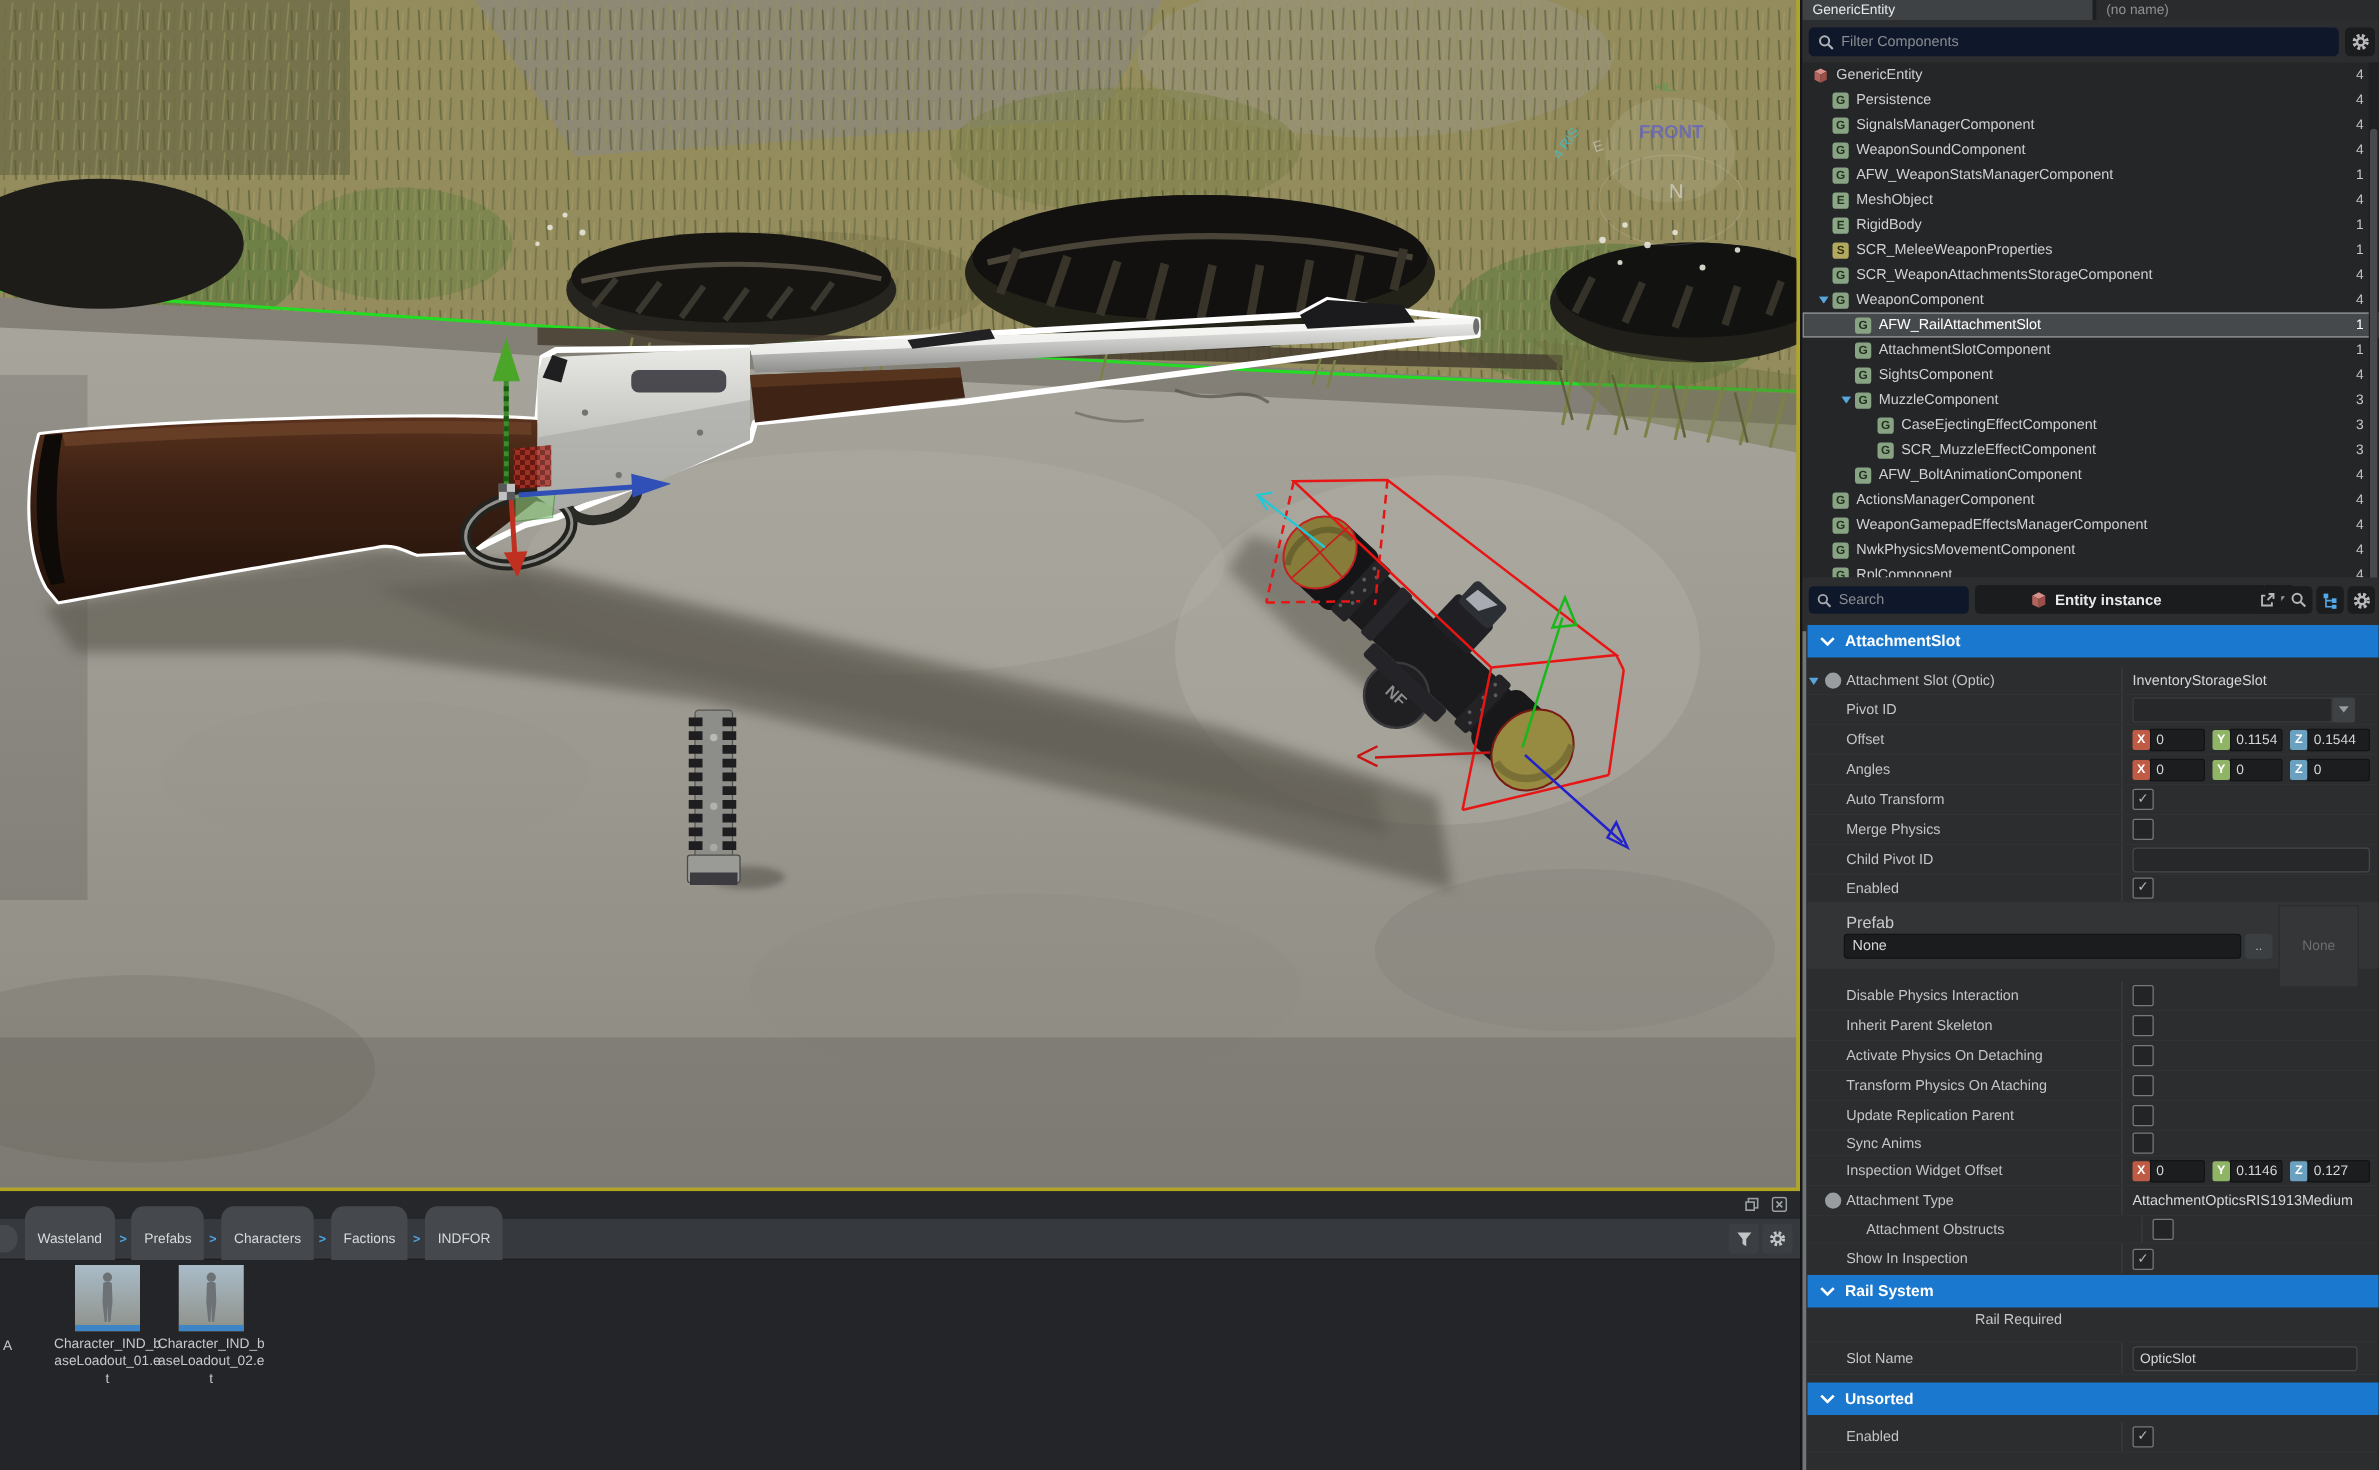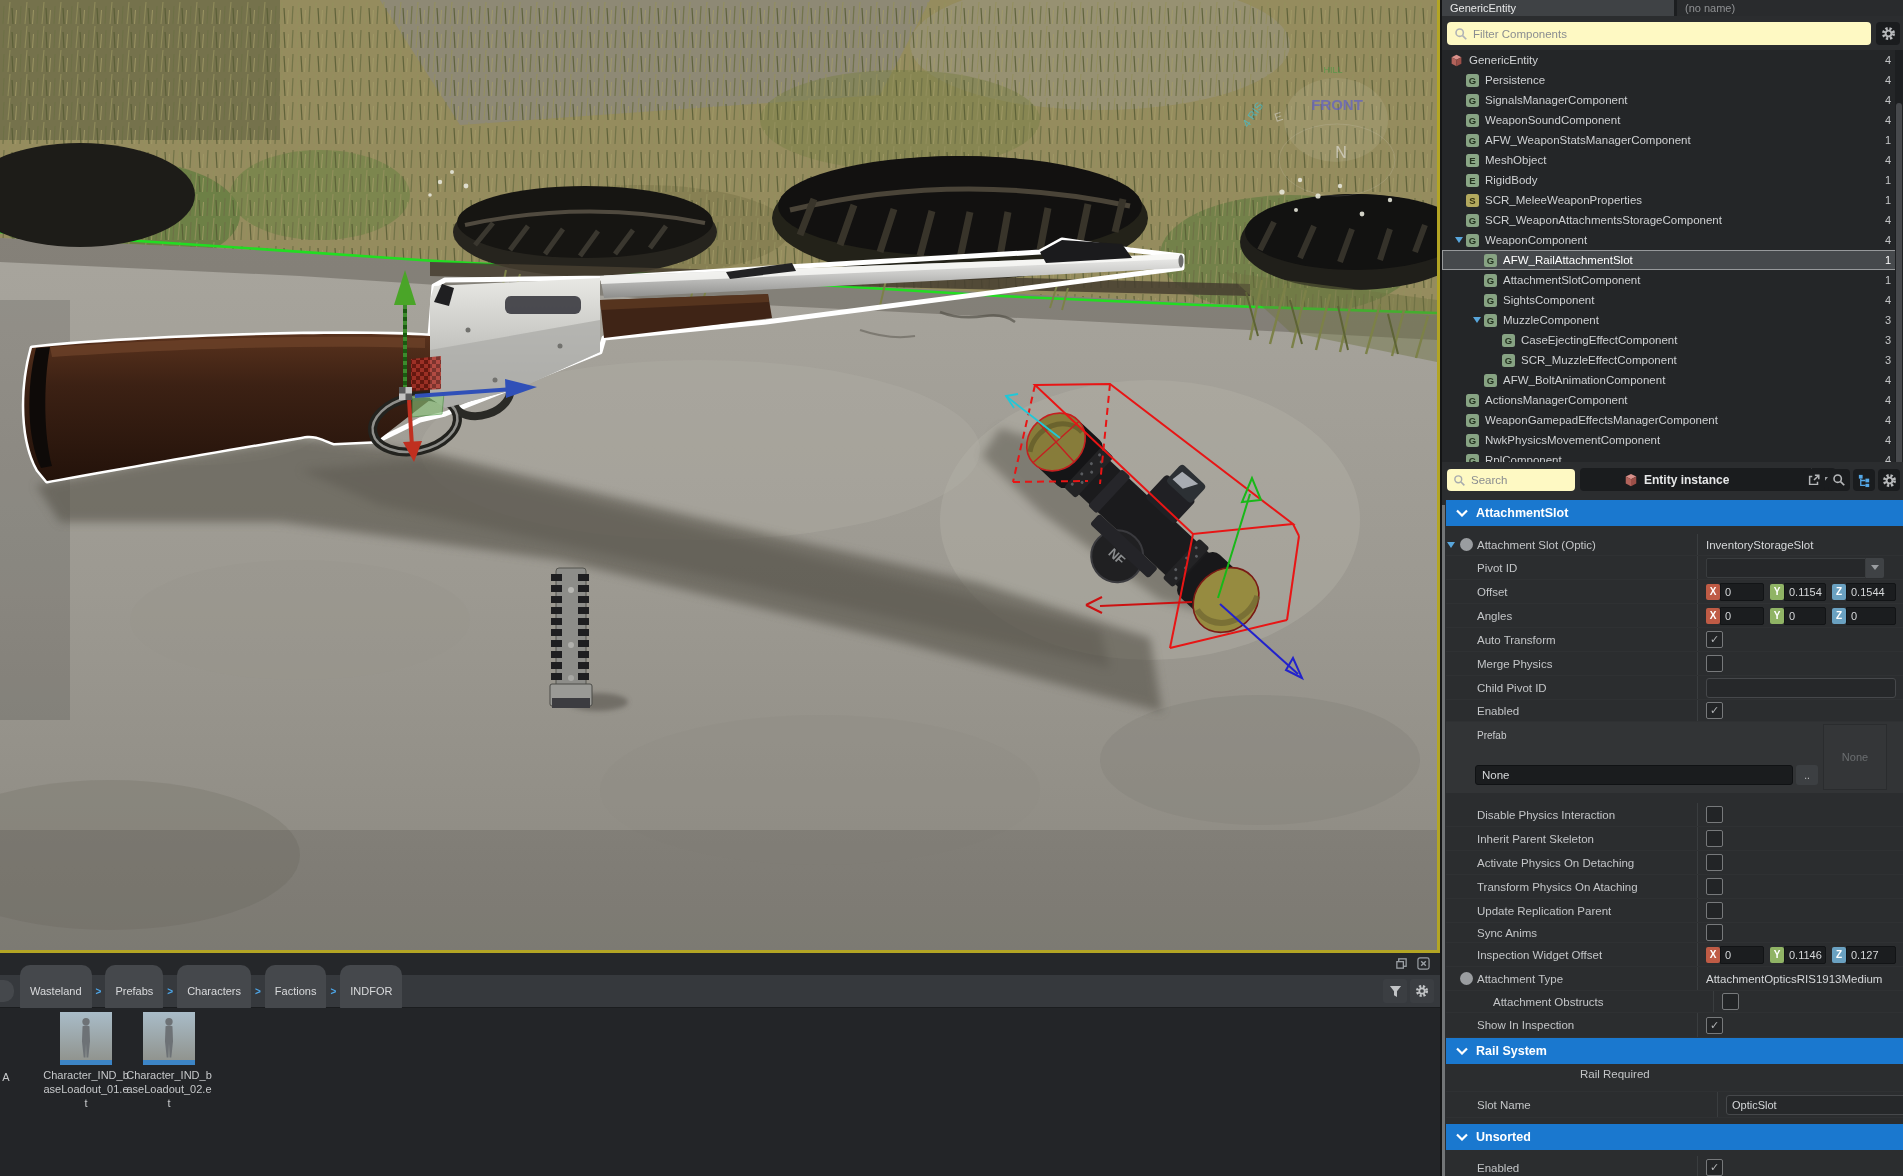--- a/index.html
+++ b/index.html
@@ -12,21 +12,21 @@
             border-bottom:3px solid #b3a524;background:#8f8c84;overflow:hidden;}
   #viewport svg{display:block;}
 
   
   #rpanel{left:1442px;top:0;width:461px;height:1176px;background:#2b2d2f;}
   .tabs{position:absolute;left:0;top:0;width:461px;height:16px;background:#1c1e20;display:flex;}
   .tab{height:16px;line-height:16px;font-size:11px;padding:0 8px;box-sizing:border-box;}
   .tab.active{background:#3f4245;color:#e8e9ea;width:232px;}
   .tab.inactive{background:#292b2d;color:#8f9193;width:226px;margin-left:3px;}
   .filterbar{position:absolute;left:0;top:16px;width:461px;height:34px;background:#2b2d2f;}
-  .searchbox{position:absolute;background:#fef9c3;border-radius:4px;display:flex;align-items:center;}
+  .searchbox{position:absolute;background:#0f172a;border-radius:4px;display:flex;align-items:center;}
   .searchbox .ph{color:#8a8d90;font-size:11.5px;margin-left:5px;}
   .sqbtn{position:absolute;background:#1a1c1e;border-radius:4px;display:flex;align-items:center;justify-content:center;}
 
   
   #complist{position:absolute;left:0;top:50px;width:461px;height:412px;background:#242628;overflow:hidden;}
   .crow{height:20px;display:flex;align-items:center;box-sizing:border-box;position:relative;}
   .crow .exp{width:14px;flex:0 0 14px;display:flex;align-items:center;}
   .cicon{width:13px;height:13px;border-radius:2.5px;font-size:9.5px;font-weight:bold;
          display:flex;align-items:center;justify-content:center;flex:0 0 13px;}
   .icon-g{background:#87a383;color:#24321f;}
@@ -67,21 +67,21 @@
   .vfield{height:16px;background:#1b1d1f;border:1px solid #121416;border-radius:0 2px 2px 0;
           font-size:11px;color:#d5d7d9;padding:0 4px;display:inline-flex;align-items:center;}
   .vgap{width:6px;}
   .pin{height:18px;background:#26282a;border:1px solid #46484b;border-radius:3px;color:#d5d7d9;
        font-size:11px;font-family:"Liberation Sans",sans-serif;padding:0 5px;outline:none;}
   .bullet{position:absolute;left:14px;top:50%;margin-top:-6.5px;width:13px;height:13px;border-radius:50%;background:#9a9da0;}
   .bexp{position:absolute;left:1px;top:50%;margin-top:-3px;}
   .pdrop{width:158px;height:18px;background:#26282a;border:1px solid #3a3d3f;border-radius:2px 0 0 2px;}
   .pdrop-a{width:18px;height:20px;background:#3f4245;border-radius:0 2px 2px 0;display:flex;align-items:center;justify-content:center;}
   .prefabblk{background:#323436;padding:6px 0 8px 0;position:relative;}
-  .prefabblk .plab{font-size:10px;color:#c9cbcd;margin:2px 0 24px 31px;}
+  .prefabblk .plab{font-size:13px;color:#c9cbcd;margin:2px 0 2px 31px;}
   .pfrow{display:flex;align-items:center;margin-left:29px;}
   .pfinput{width:310px;height:18px;background:#1a1c1e;border:1px solid #101214;border-radius:3px;
            font-size:11.5px;color:#d5d7d9;display:flex;align-items:center;padding-left:6px;}
   .pfbtn{width:22px;height:20px;background:#3c3f42;border-radius:3px;margin-left:3px;color:#c0c2c4;
          font-size:10px;display:flex;align-items:center;justify-content:center;}
   .pfthumb{position:absolute;right:16px;top:2px;width:62px;height:64px;background:#343638;border:1px solid #2a2c2e;
            color:#6b6e70;font-size:11px;display:flex;align-items:center;justify-content:center;}
 
   
   #bstrip{left:0;top:953px;width:1440px;height:22px;background:#25272a;}
@@ -783,21 +783,21 @@
         </span>
       <span class="st">Rail System</span>
     </div>
     <div style="height:4px;"></div>
     <div class="prow" style="height:24px;flex-direction:column;">
       <div class="plabel"><span>Rail Required</span></div>
       <div class="pval">
           <span class="chk">✓</span>
         </div>
     </div>
-    <div class="prow" style="height:26px;gap:20px;">
+    <div class="prow" style="height:26px;">
       <div class="plabel"><span>Slot Name</span></div>
       <div class="pval">
           <input class="pin" style="width: 168px;" value="OpticSlot">
         </div>
     </div>
 
     <div style="height:6px;"></div>
     <div class="sechdr">
       <span class="chev">
           <svg class="ic" width="12" height="8">

